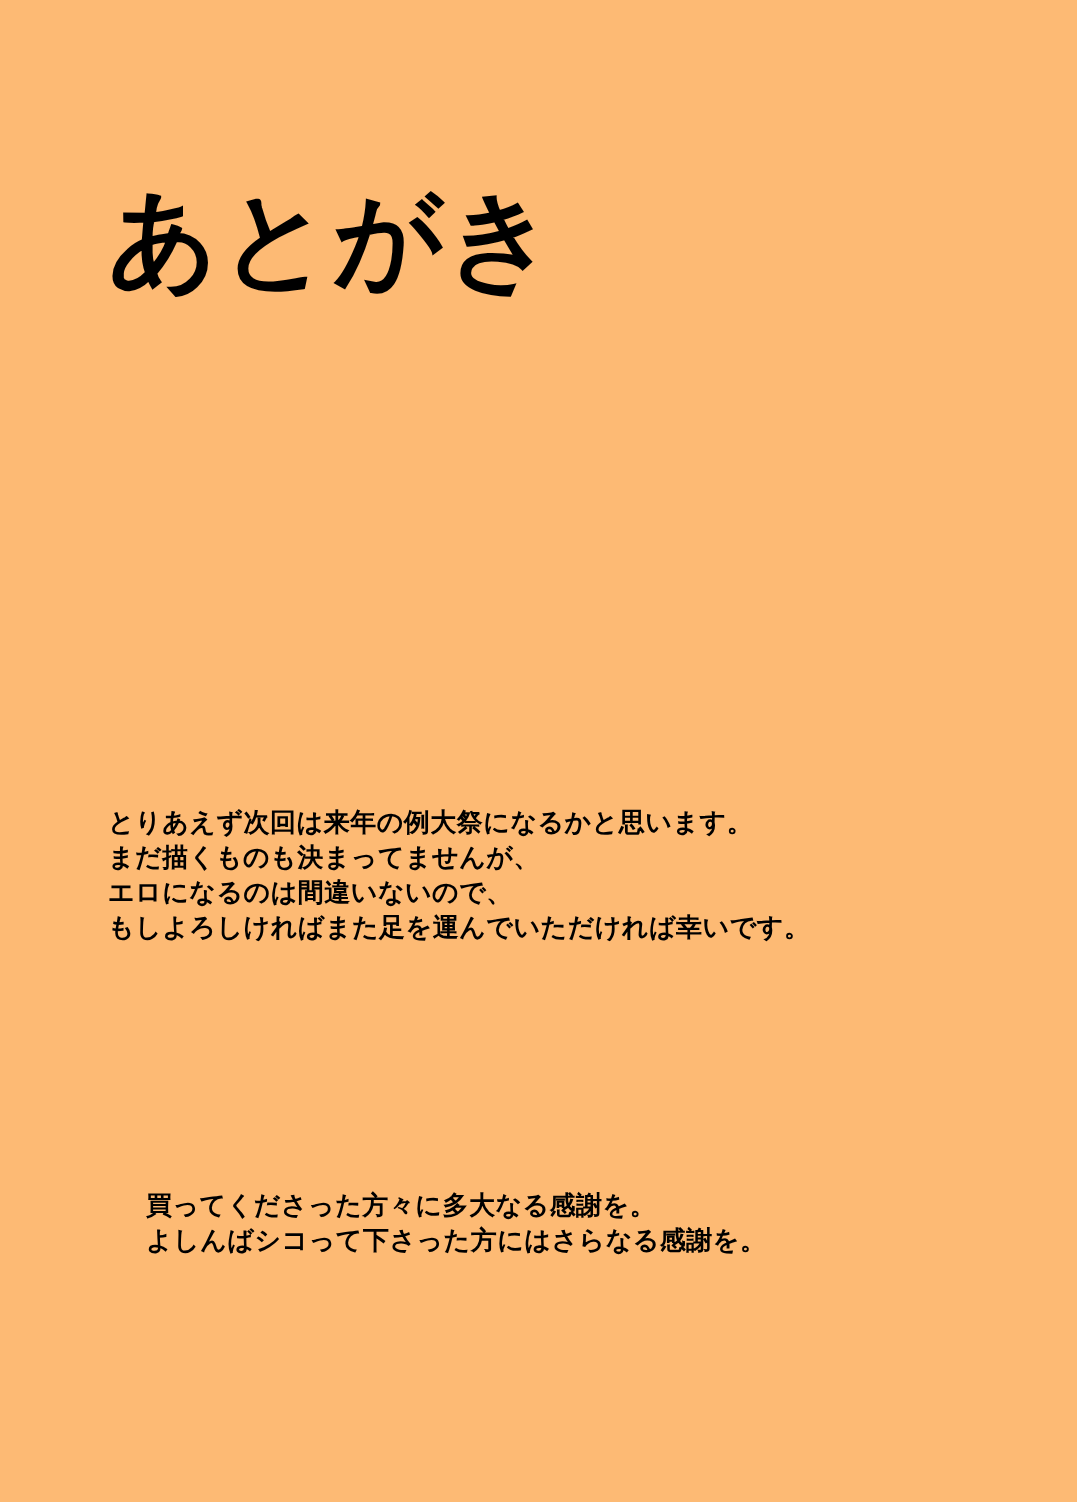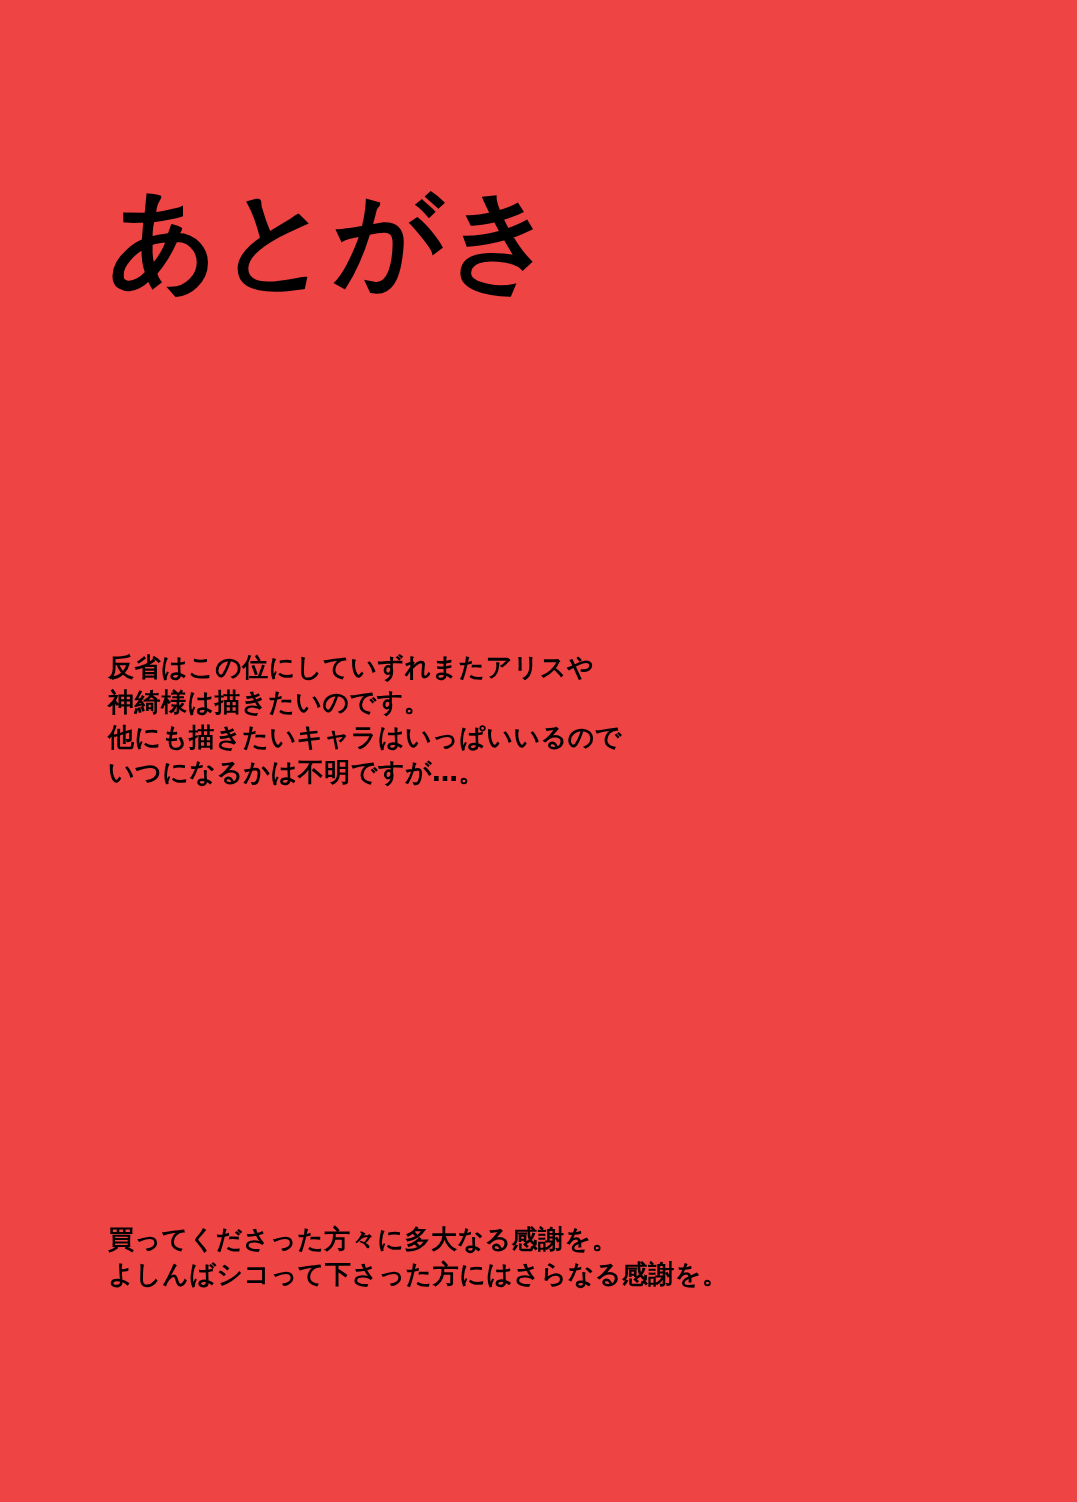--- a/index.html
+++ b/index.html
@@ -11,21 +11,21 @@
     width: 1077px;
     height: 1502px;
     font-family: "DejaVu Sans", "Liberation Sans", sans-serif;
     color: #000000;
     position: relative;
     overflow: hidden;
   }
   .page {
     position: absolute;
     inset: 0;
-    background: #ef4444;
+    background: #fdba74;
   }
   .title {
     position: absolute;
     left: 108px;
     top: 108px;
     font-size: 108px;
     line-height: 1.1;
     font-weight: 700;
     letter-spacing: 2px;
     white-space: nowrap;
@@ -35,32 +35,32 @@
     left: 108px;
     font-size: 26px;
     line-height: 35px;
     font-weight: 600;
     letter-spacing: 0.5px;
     white-space: pre-line;
   }
   .block-1 { top: 325px; }
   .block-2 { top: 650px; }
   .block-3 { top: 805px; }
-  .block-4 { top: 1222px; }
+  .block-4 { top: 1188px; margin-left: 38px; }
 </style>
 </head>
 <body>
 
 <div class="page">
 
   <h1 class="title">あとがき</h1>
 
 
-  <div class="body-block block-2">反省はこの位にしていずれまたアリスや
-神綺様は描きたいのです。
-他にも描きたいキャラはいっぱいいるので
-いつになるかは不明ですが…。</div>
 
+  <div class="body-block block-3">とりあえず次回は来年の例大祭になるかと思います。
+まだ描くものも決まってませんが、
+エロになるのは間違いないので、
+もしよろしければまた足を運んでいただければ幸いです。</div>
 
   <div class="body-block block-4">買ってくださった方々に多大なる感謝を。
 よしんばシコって下さった方にはさらなる感謝を。</div>
 
 </div>
 
 </body></html>

